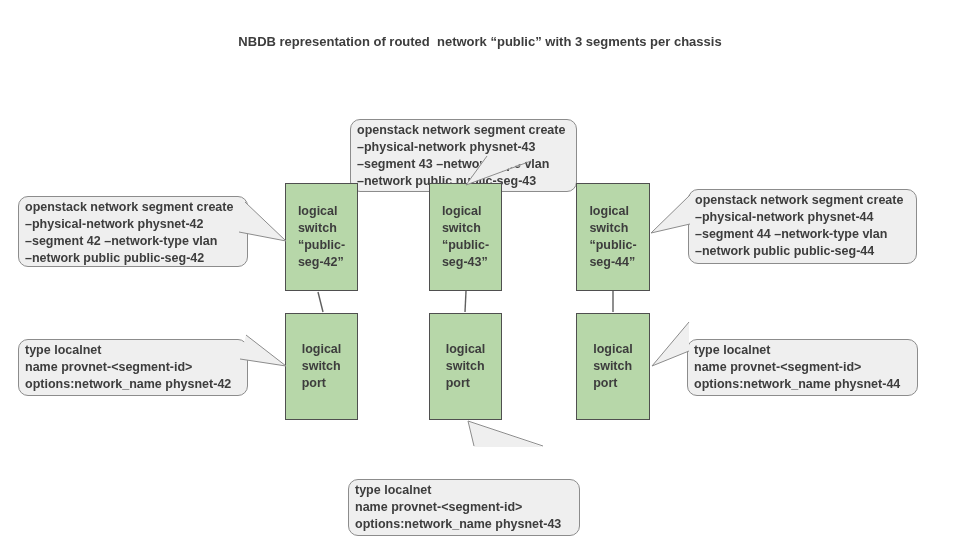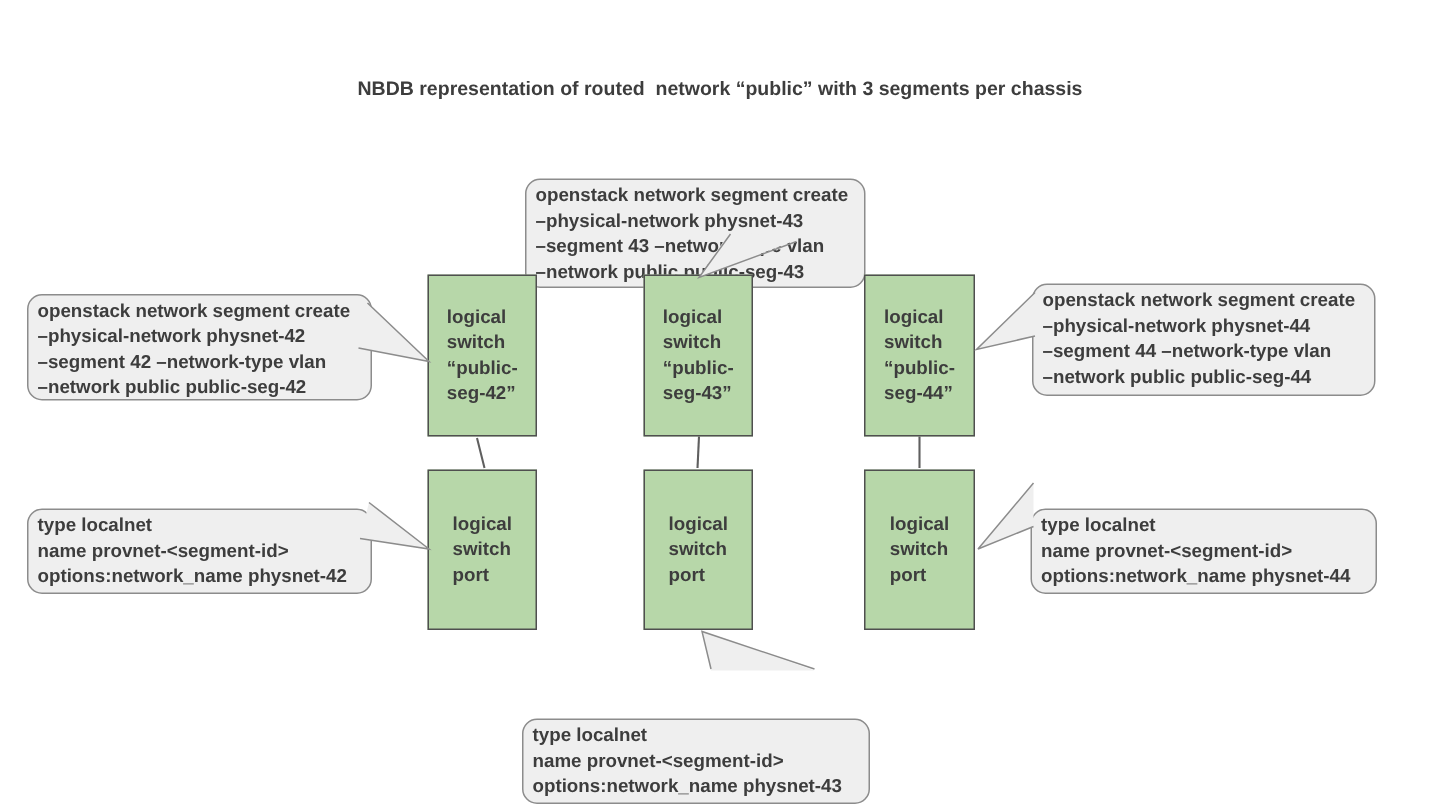--- a/index.html
+++ b/index.html
@@ -6,21 +6,21 @@
   #canvas {
     position: relative;
     width: 960px;
     height: 540px;
     background: #ffffff;
     overflow: hidden;
     font-family: "Liberation Sans", sans-serif;
   }
   .title {
     position: absolute;
-    left: 0; top: 51px;
+    left: 0; top: 34px;
     width: 960px;
     text-align: center;
     font-size: 13px;
     font-weight: bold;
     color: var(--text, #3d3d3d);
     white-space: pre;
   }
   .node {
     position: absolute;
     background: var(--box-fill, #b7d7a9);

